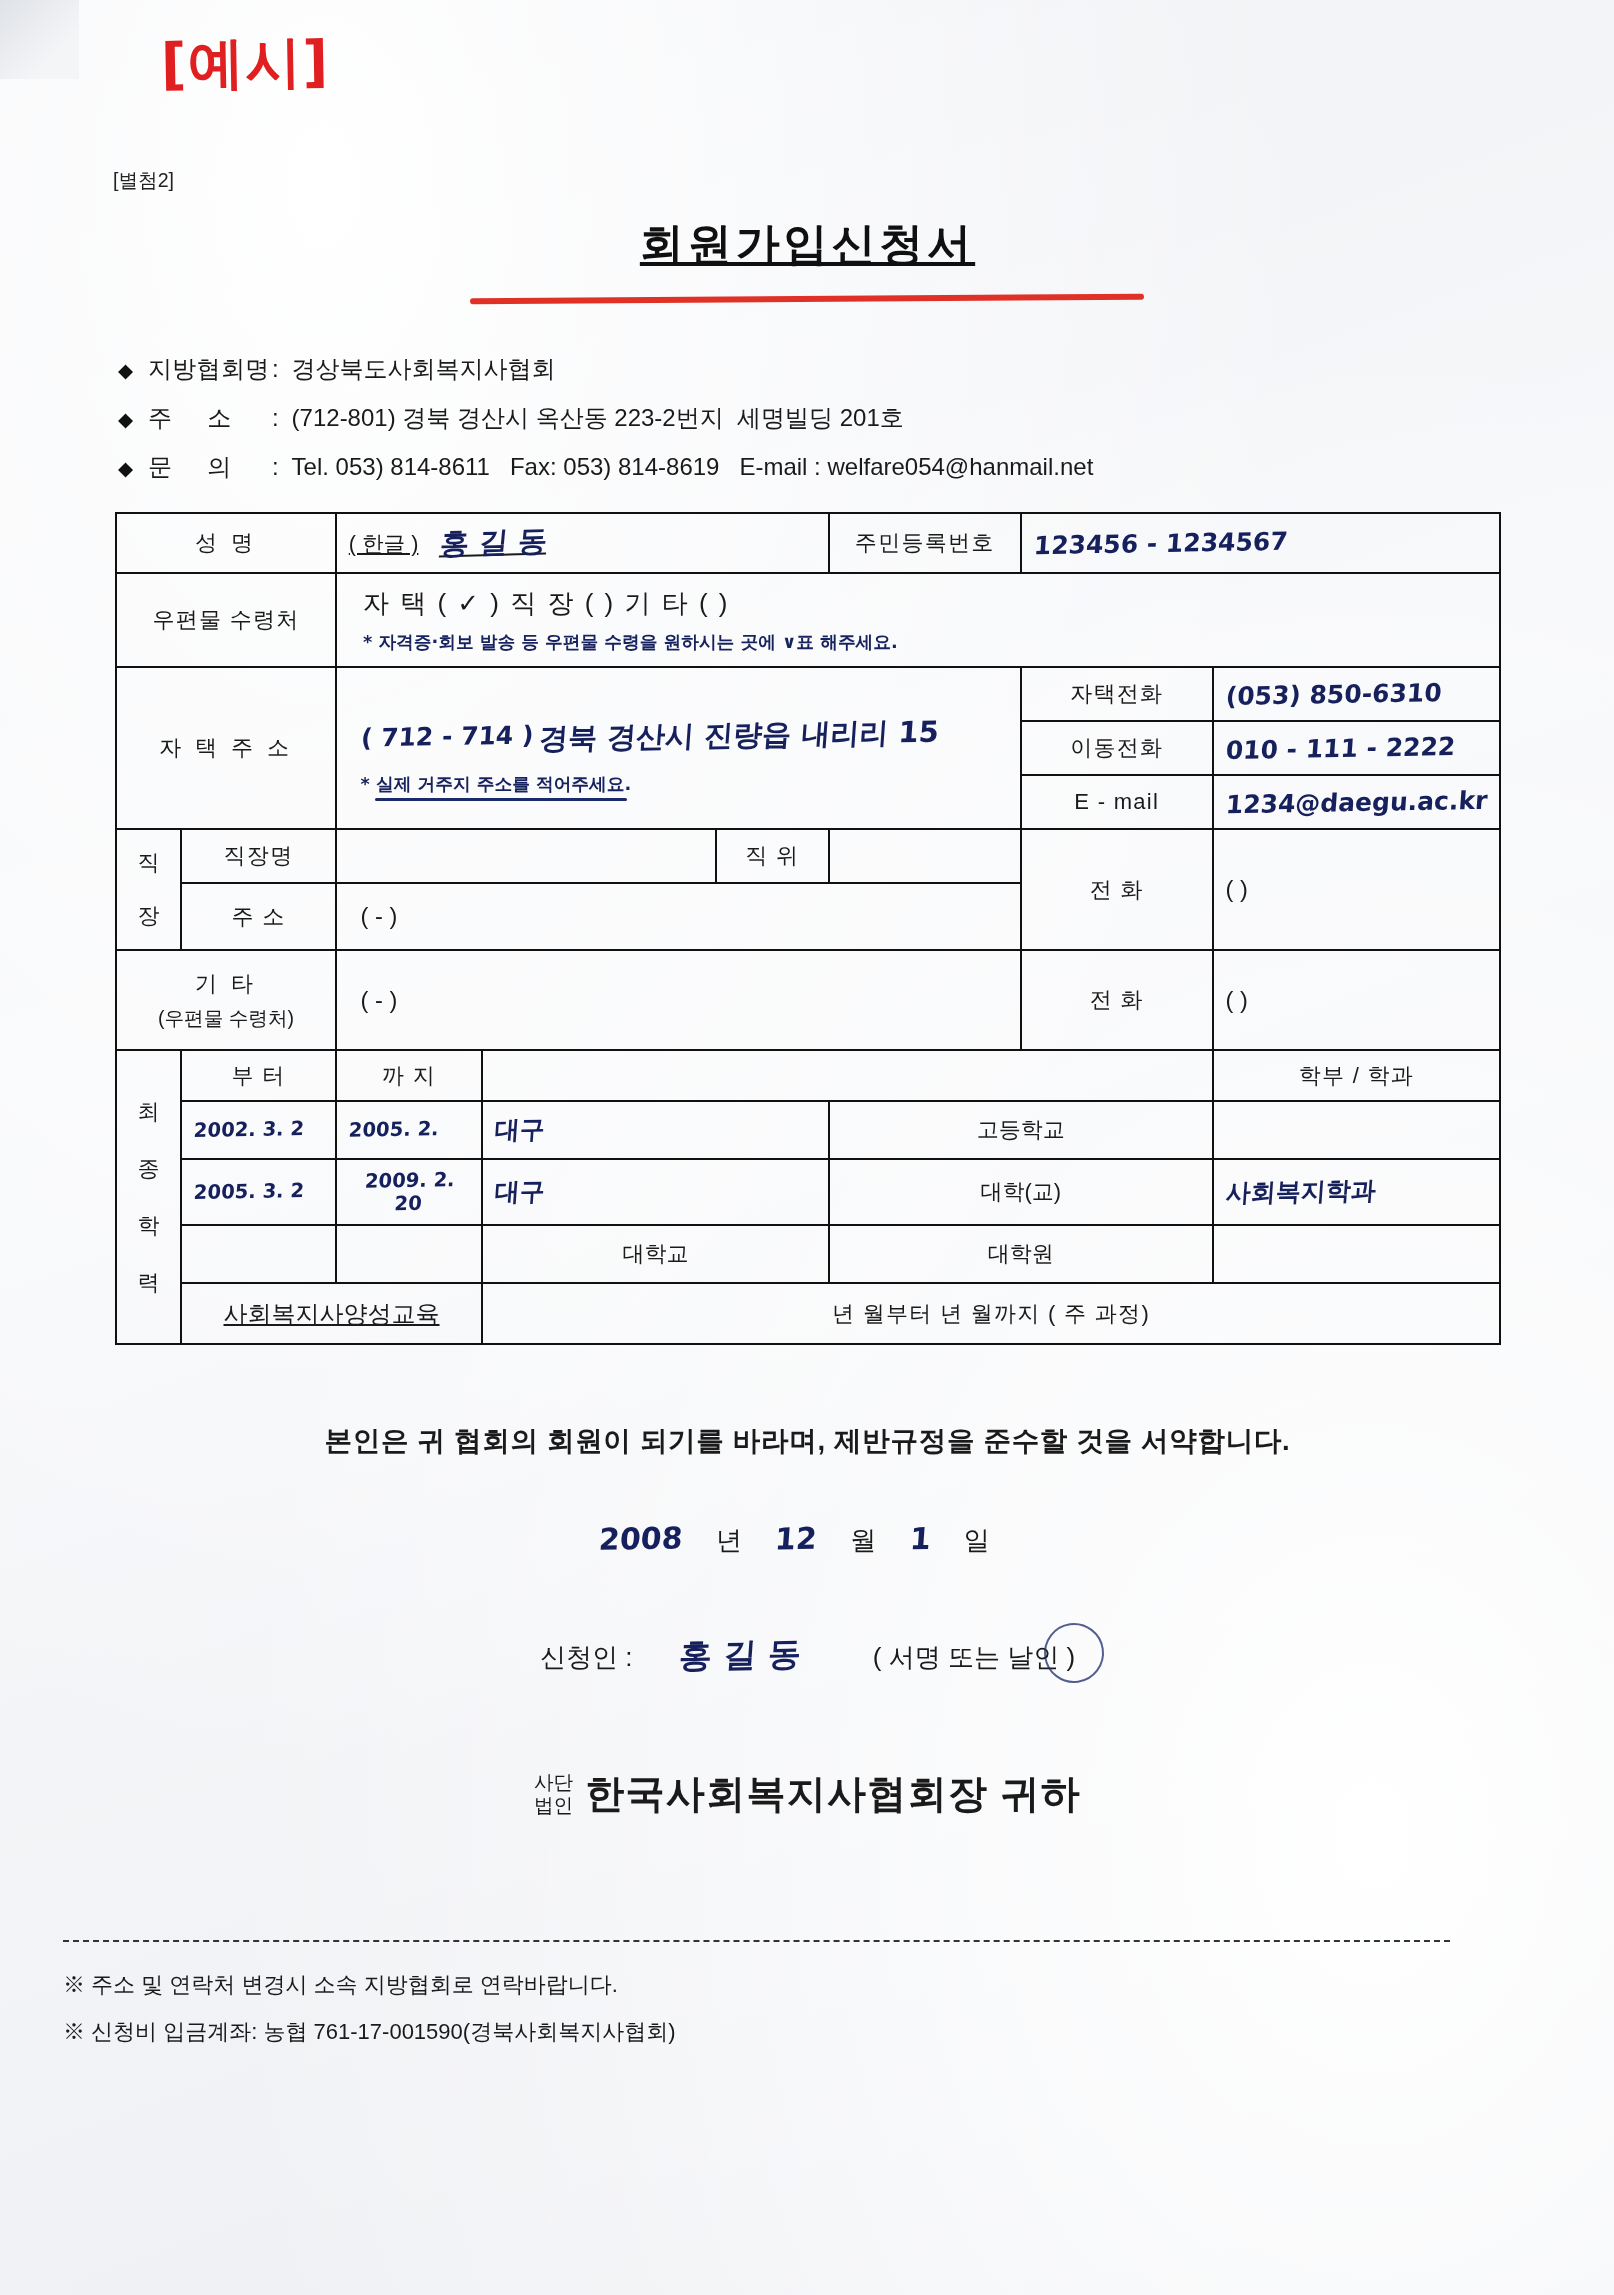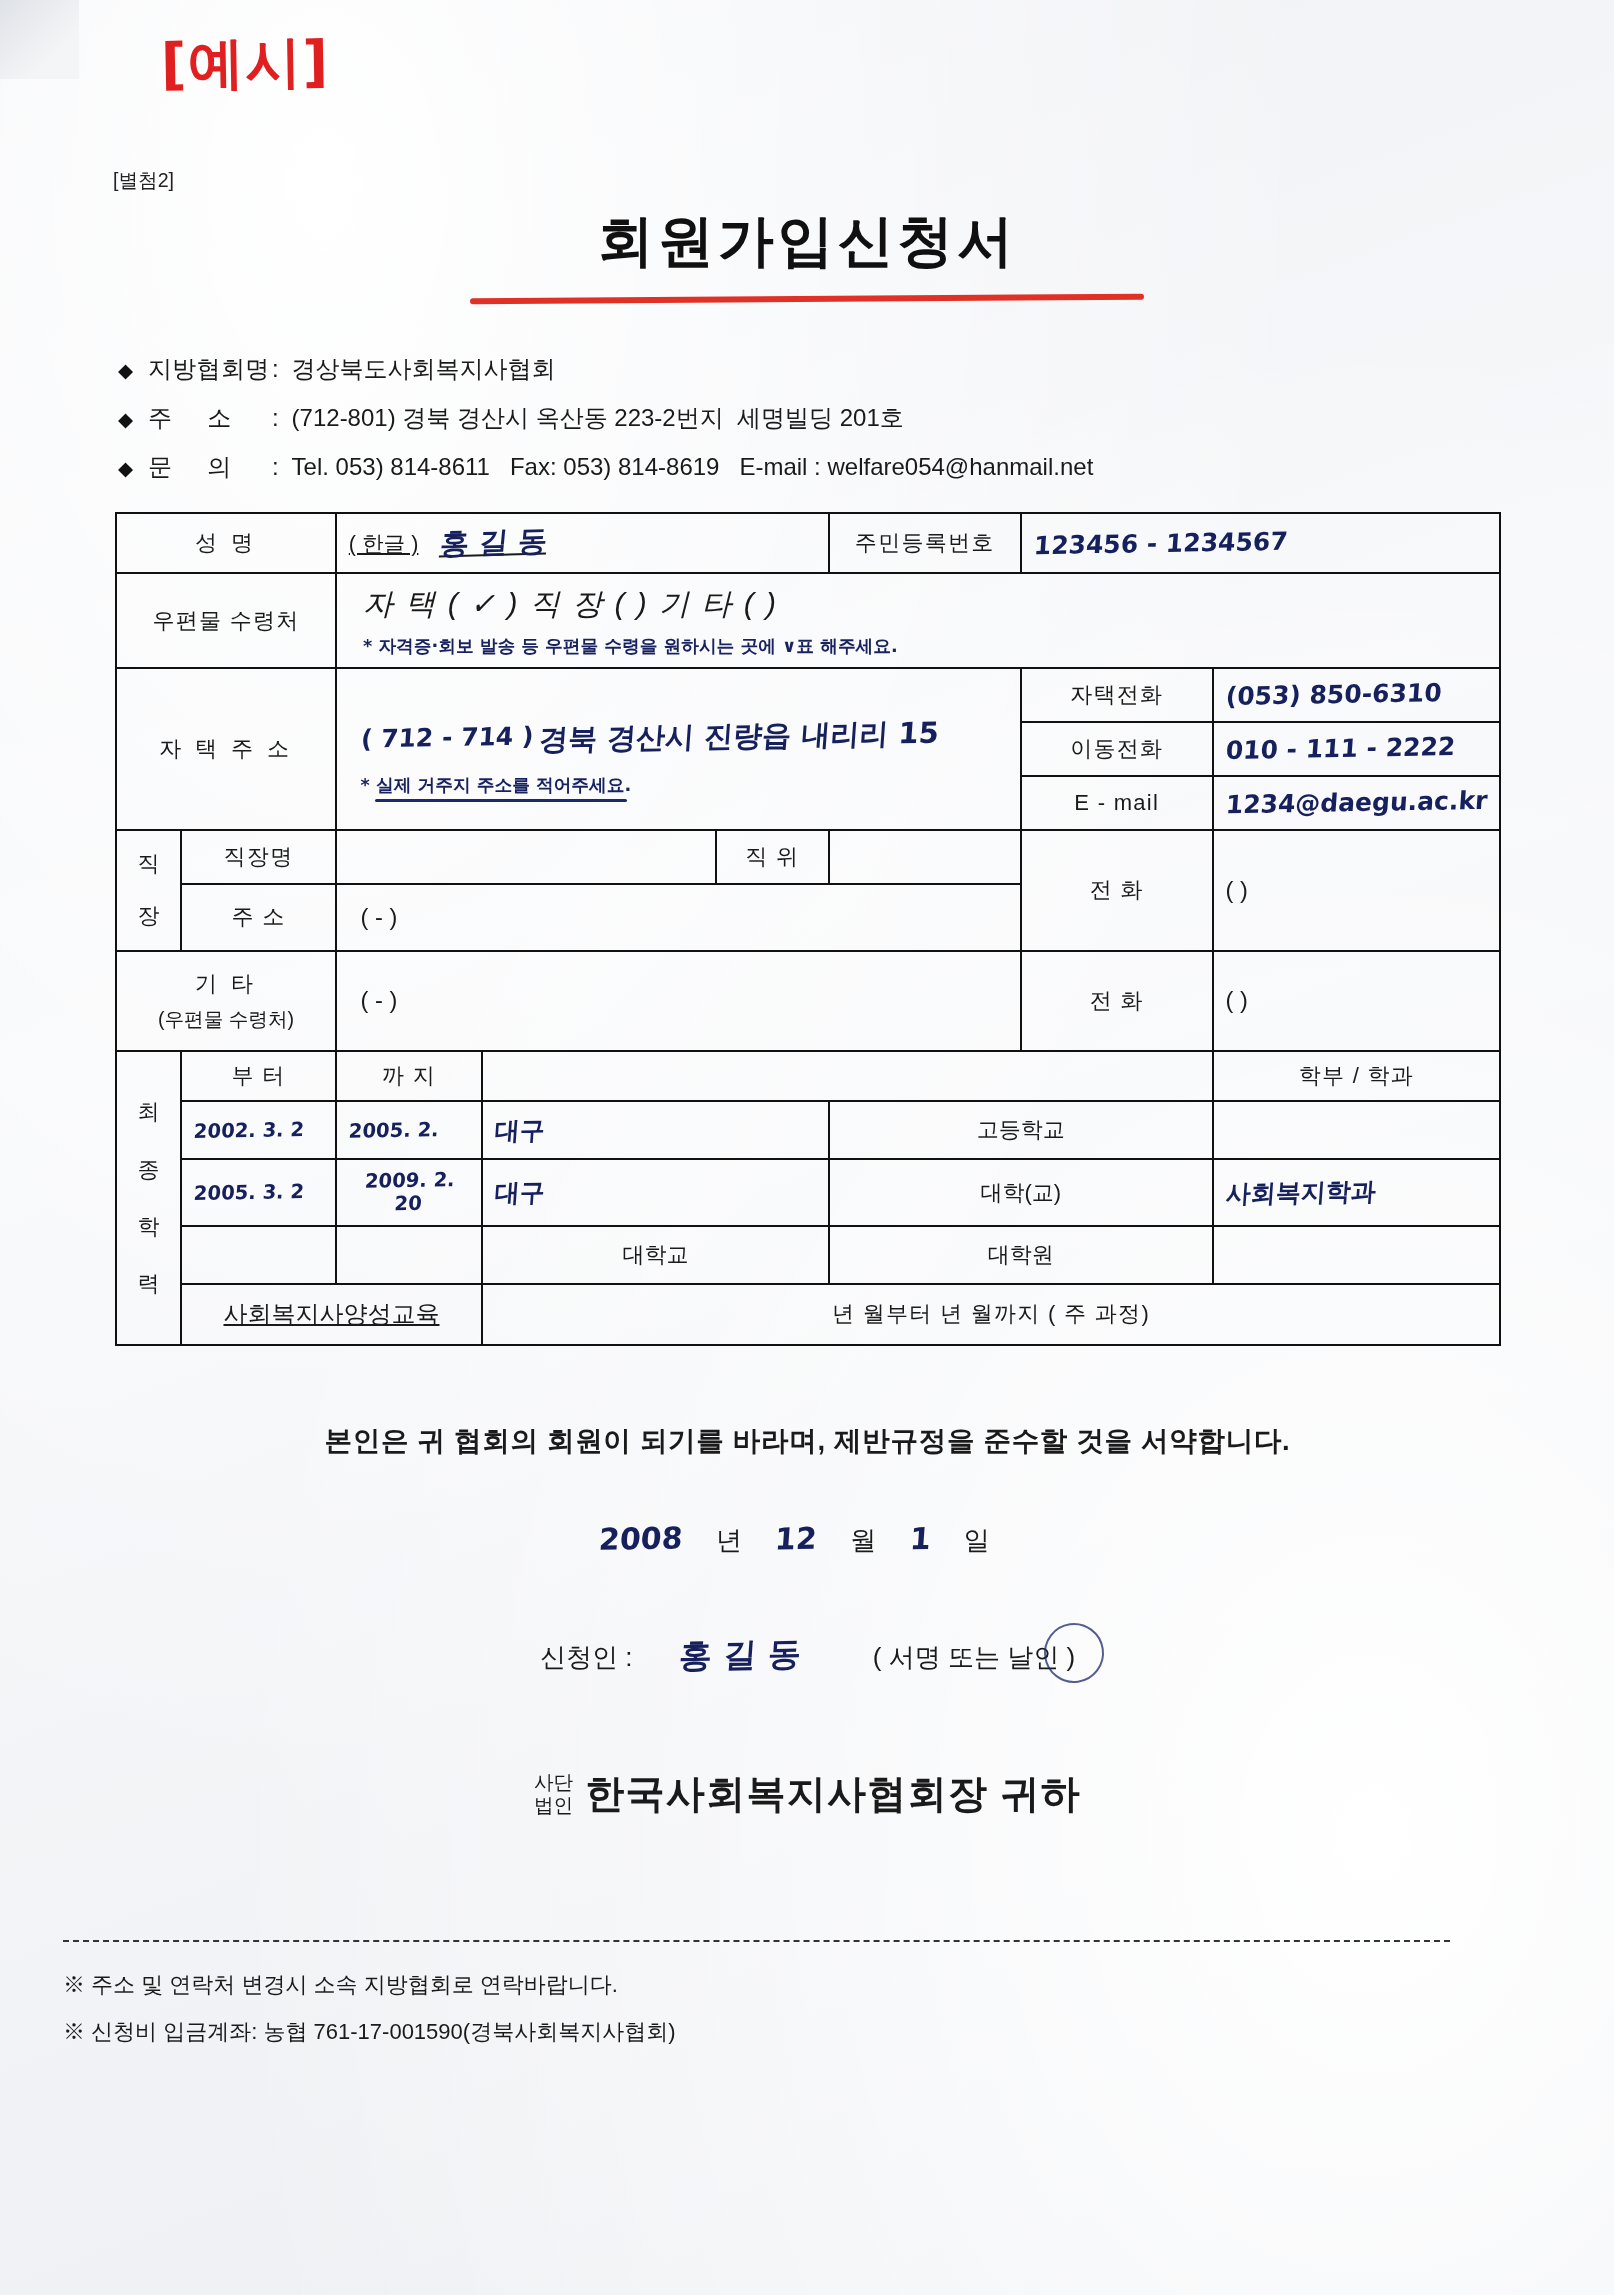--- a/index.html
+++ b/index.html
@@ -54,27 +54,28 @@
     transform: rotate(-1deg);
   }
   .attach-label {
     position: absolute;
     left: 113px; top: 167px;
     font-size: 19.6px;
     color: #222;
   }
   .doc-title {
     position: absolute;
-    left: 0; right: 0; top: 204px;
+    left: 0; right: 0; top: 215px;
     text-align: center;
     font-family: "DejaVu Sans", sans-serif;
-    font-size: 56px;
+    font-size: 44px;
     font-weight: 700;
     letter-spacing: 3.9px;
     color: #101010;
+    text-decoration: underline;
   }
   .title-underline {
     position: absolute;
     left: 470px; top: 296px;
     width: 674px; height: 5.9px;
     background: #e03126;
     border-radius: 3.9px;
     transform: rotate(-0.4deg);
   }
 
@@ -259,21 +260,21 @@
         <div class="cell-pad hw hw-md hw-slant2" style="text-align:center;">123456 - 1234567</div>
       </td>
     </tr>
 
     <tr>
       <td colspan="2" style="height:92px;">
         <div class="cell-pad lbl lbl-tight">우편물 수령처</div>
       </td>
       <td colspan="6">
         <div class="cell-pad" style="padding-left:26px;">
-          <div style="font-size:30px;letter-spacing:2px;font-style:italic;">자 택 ( ✓ )         직 장 (     )         기 타 (     )</div>
+          <div style="font-size:26px;letter-spacing:2px;">자 택 ( ✓ )         직 장 (     )         기 타 (     )</div>
           <div class="note-hand" style="margin-top:9.2px;">* 자격증·회보 발송 등 우편물 수령을 원하시는 곳에 ∨표 해주세요.</div>
         </div>
       </td>
     </tr>
 
     <tr>
       <td colspan="2" rowspan="3" style="height:157px;">
         <div class="cell-pad lbl">자 택 주 소</div>
       </td>
       <td colspan="4" rowspan="3" style="position:relative;">

